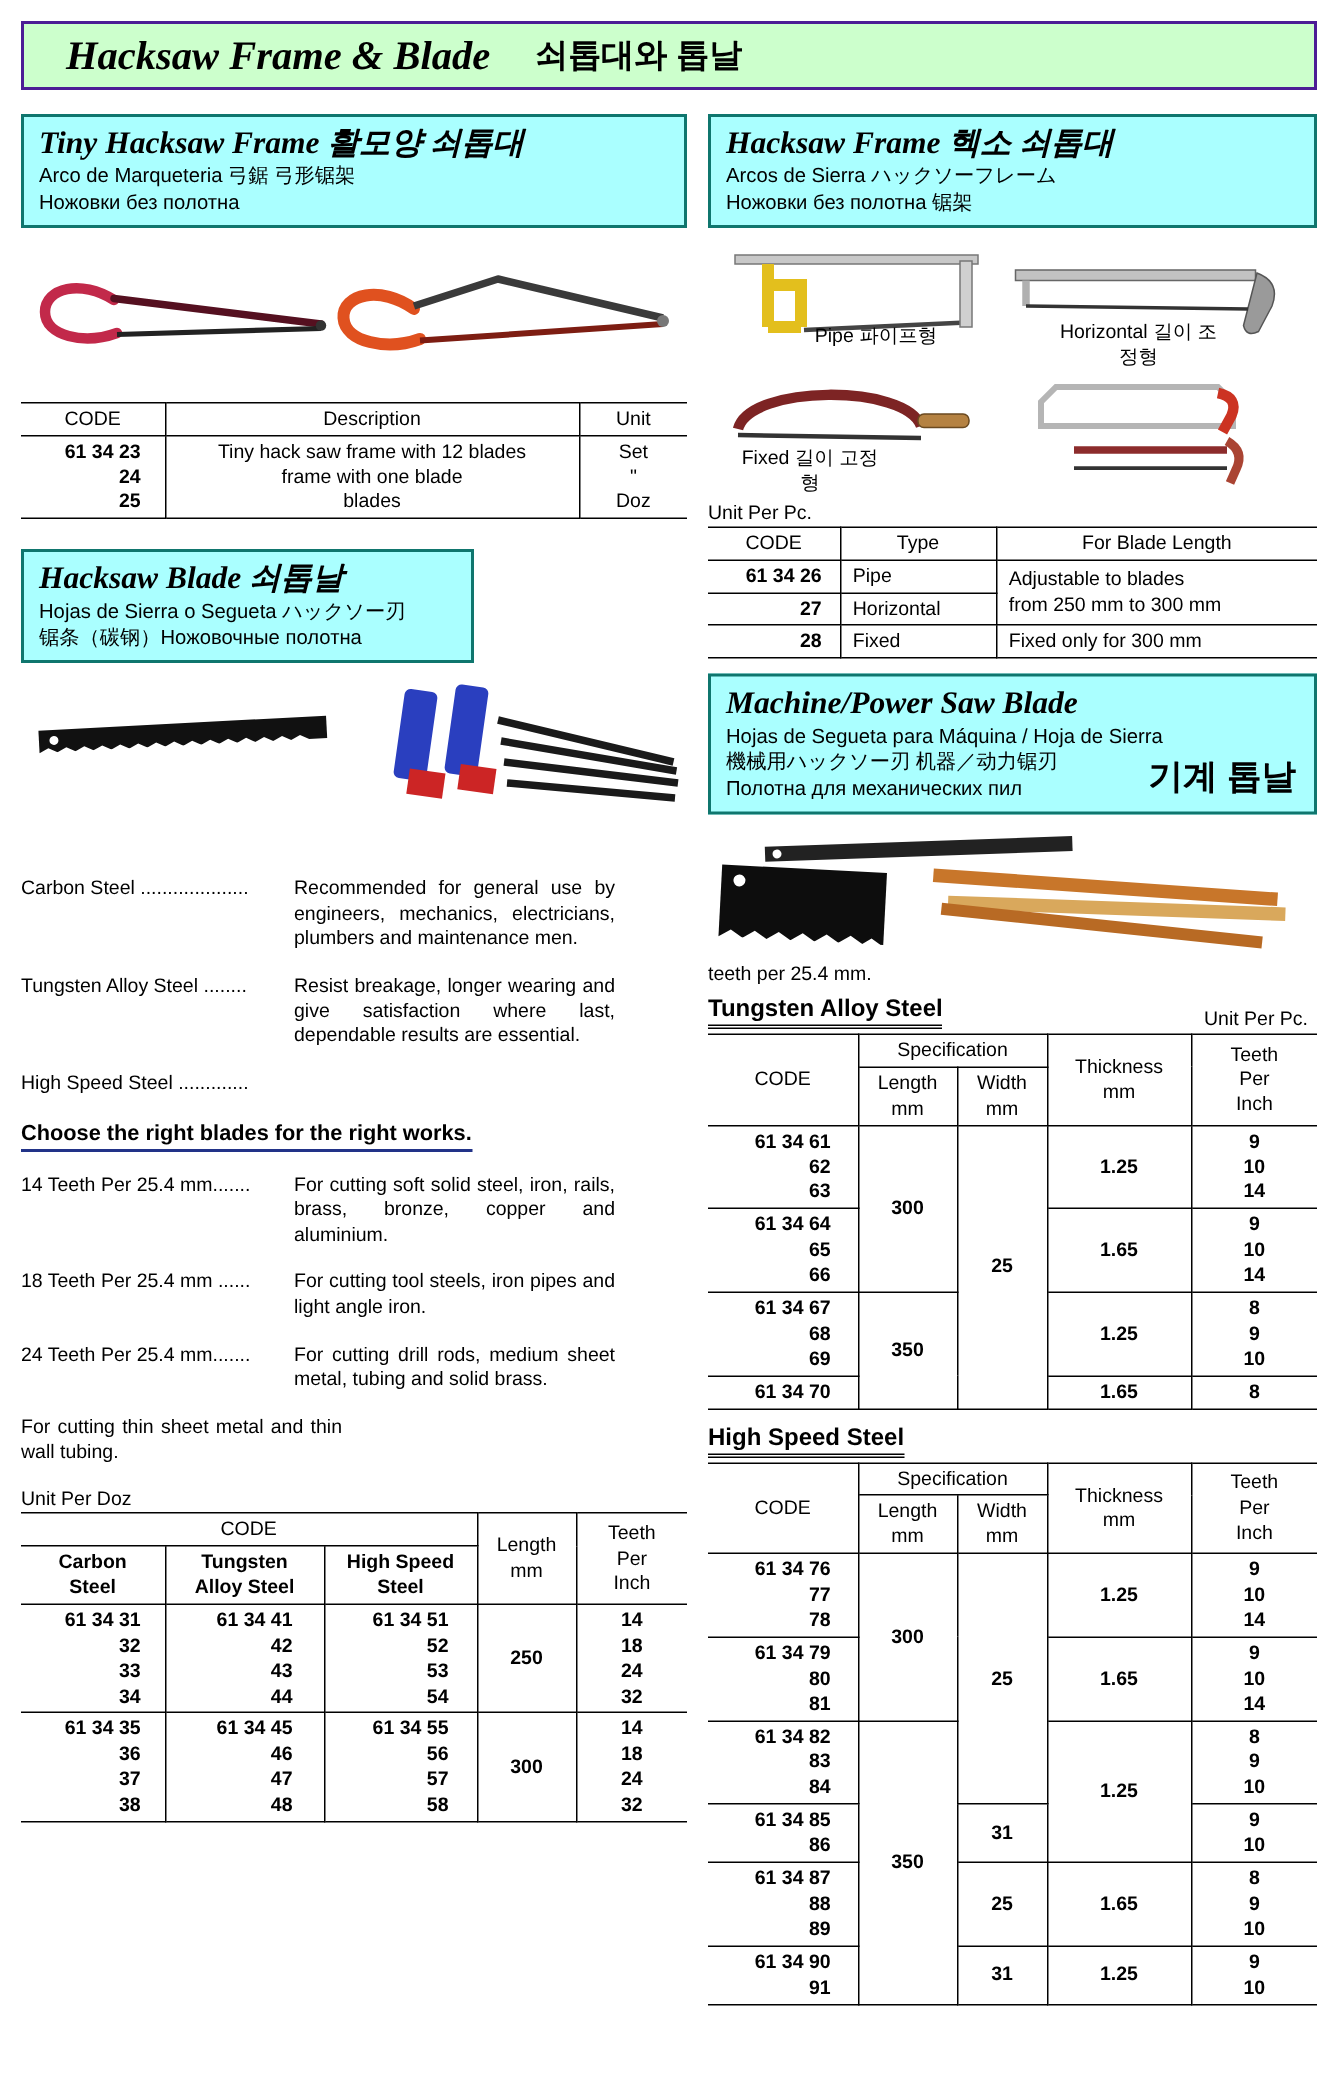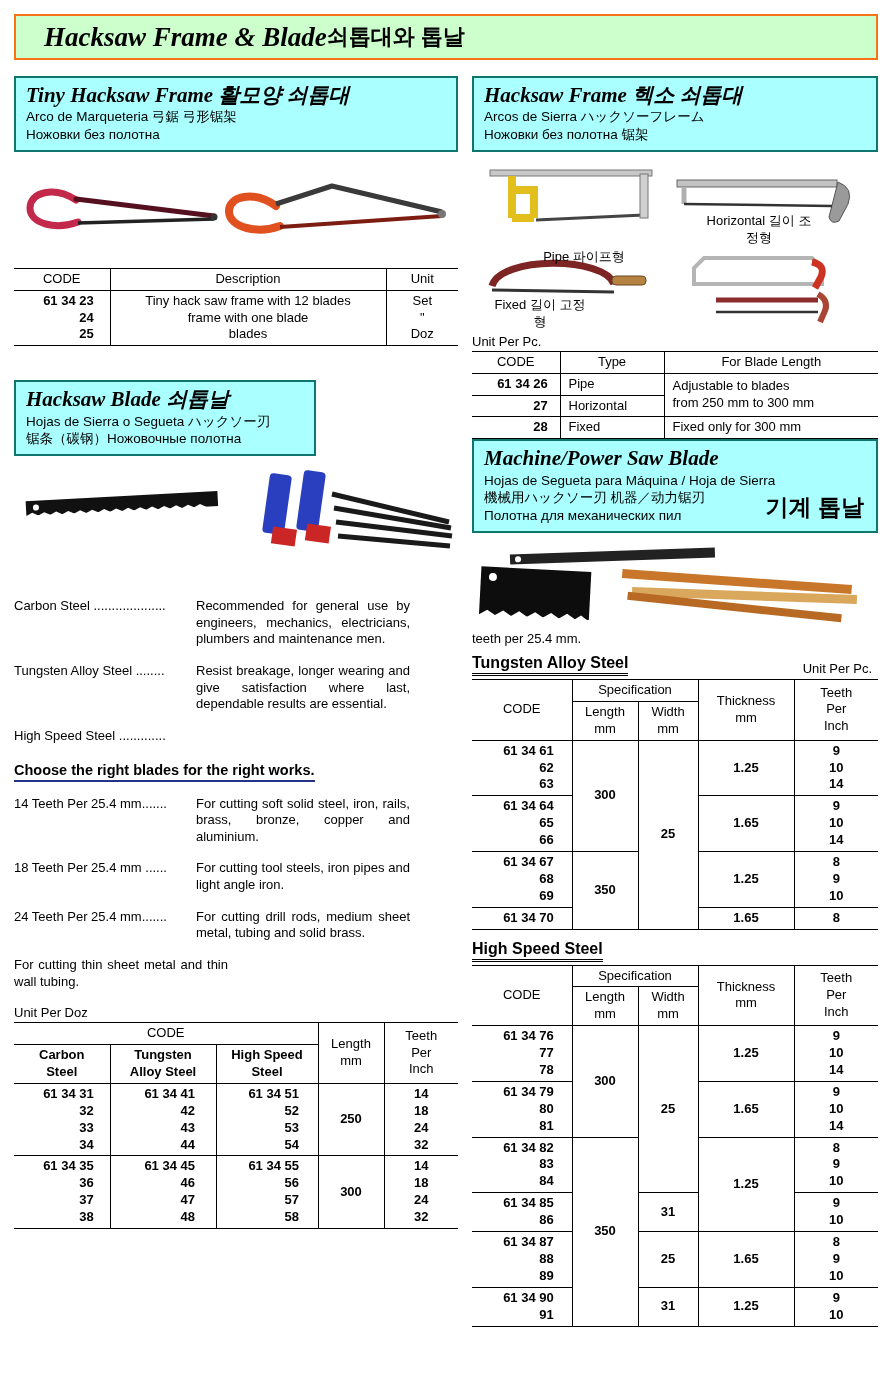--- a/index.html
+++ b/index.html
@@ -1,20 +1,20 @@
 <!DOCTYPE html>
 <html><head>
 <meta charset="utf-8">
 <style>
   html,body{margin:0;padding:0}
   body{width:892px;height:1392px;background:#fff;color:#000;font-family:"Liberation Sans",sans-serif}
   .page{width:892px;height:1392px;padding:14px 14px 8px;box-sizing:border-box;overflow:hidden}
-  .banner{border:2px solid #f97316;background:#ccffcc;height:46px;display:flex;align-items:center;padding:0 10px 0 28px;box-sizing:border-box}
+  .banner{border:2px solid #4c1d95;background:#ccffcc;height:46px;display:flex;align-items:center;padding:0 10px 0 28px;box-sizing:border-box}
   .banner-en{font-family:"Liberation Serif",serif;font-style:italic;font-weight:bold;font-size:27px}
-  .banner-ko{font-weight:bold;font-size:22px;}
+  .banner-ko{font-weight:bold;font-size:22px;margin-left:30px}
   .cols{display:flex;gap:14px;margin-top:16px}
   .col-l{width:444px;flex:none}
   .col-r{width:406px;flex:none}
   .hdr{border:2px solid #0f766e;background:#aaffff;padding:5px 10px 6px;box-sizing:border-box}
   .hdr-t{font-family:"Liberation Serif",serif;font-style:italic;font-weight:bold;font-size:21px;line-height:1.2}
   .hdr-s{font-size:13.5px;line-height:1.32}
   .fig{position:relative}
   .fig svg{display:block}
   table.cat{border-collapse:collapse;table-layout:fixed;width:100%}
   .cat th,.cat td{border:1.5px solid #000;padding:2px 3px;text-align:center;vertical-align:middle;font-weight:normal;font-size:13px;line-height:1.3;overflow:hidden}
@@ -101,21 +101,21 @@
             </td>
             <td>
               <div>Set</div>
               <div>"</div>
               <div>Doz</div>
             </td>
           </tr>
         </tbody>
       </table>
 
-      <div class="hdr" style="width:302px;margin-top:34px">
+      <div class="hdr" style="width:302px;margin-top:20px">
         <div class="hdr-t">Hacksaw Blade 쇠톱날</div>
         <div class="hdr-s">Hojas de Sierra o Segueta ハックソー刃</div>
         <div class="hdr-s">锯条（碳钢）Ножовочные полотна</div>
       </div>
 
       <div class="fig" style="height:116px;margin:10px 0 16px">
         <svg viewBox="0 0 440 112" width="440" height="112">
           <g transform="rotate(-3 110 40)">
             <rect x="12" y="30" width="192" height="15" fill="#111"></rect>
             <circle cx="22" cy="37" r="3" fill="#fff"></circle>
@@ -300,21 +300,21 @@
           <g>
             <path d="M232,98 h108 l10,10 v16 h-128 v-16 z" fill="none" stroke="#b5b5b5" stroke-width="4"></path>
             <path d="M340,102 q14,3 9,15 l-6,11" stroke="#cc3322" stroke-width="7" fill="none"></path>
           </g>
           <g>
             <path d="M244,140 h102" stroke="#8c2c2c" stroke-width="5"></path>
             <path d="M244,152 h102" stroke="#333" stroke-width="2.5"></path>
             <path d="M346,134 q12,7 6,19 l-4,9" stroke="#aa4433" stroke-width="6" fill="none"></path>
           </g>
         </svg>
-        <div class="cap" style="left:62px;top:88px;width:100px">
+        <div class="cap" style="left:62px;top:55px;width:100px">
           <span>Pipe</span>
           <span class="k">파이프형</span>
         </div>
         <div class="cap" style="left:232px;top:52px;width:110px">
           <span>Horizontal</span>
           <span class="k">길이 조정형</span>
         </div>
         <div class="cap" style="left:18px;top:136px;width:100px">
           <span>Fixed</span>
           <span class="k">길이 고정형</span>
@@ -360,21 +360,21 @@
               <div class="cblock">
                   <div>28</div>
                 </div>
             </td>
             <td class="left">Fixed</td>
             <td class="left">Fixed only for 300 mm</td>
           </tr>
         </tbody>
       </table>
 
-      <div class="hdr" style="margin-top:0;position:relative">
+      <div class="hdr" style="margin-top:10px;position:relative">
         <div class="hdr-t">Machine/Power Saw Blade</div>
         <div class="hdr-s">Hojas de Segueta para Máquina / Hoja de Sierra</div>
         <div class="hdr-s">機械用ハックソー刃 机器／动力锯刃</div>
         <div class="hdr-s">Полотна для механических пил</div>
         <div style="position:absolute;right:12px;bottom:8px;font-weight:bold;font-size:23px">기계 톱날</div>
       </div>
 
       <div class="fig" style="height:90px;margin-top:8px">
         <svg viewBox="0 0 406 90" width="406" height="90">
           <g transform="rotate(-2 140 16)">

